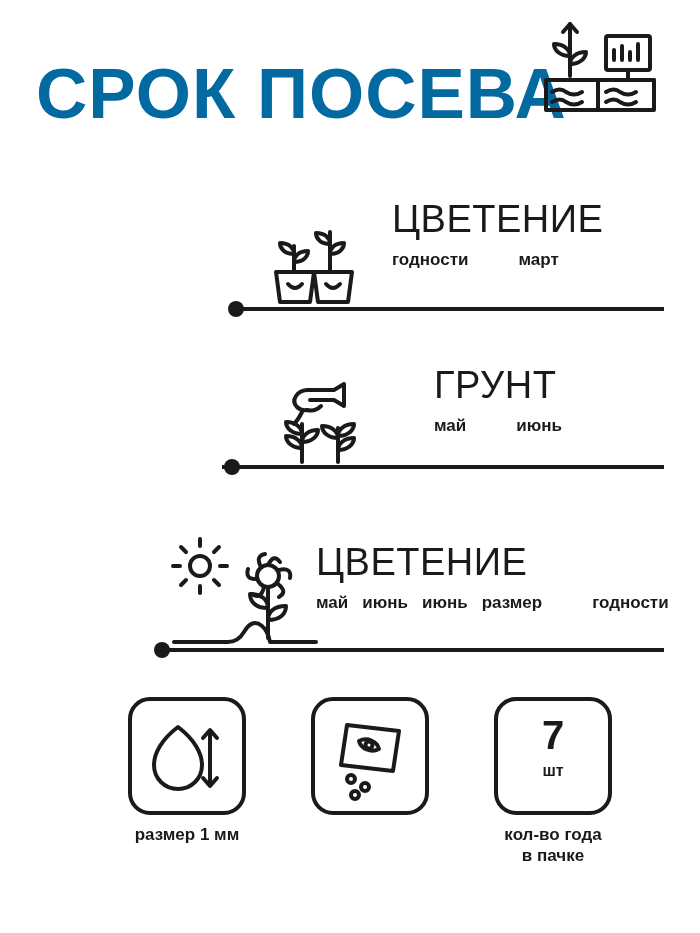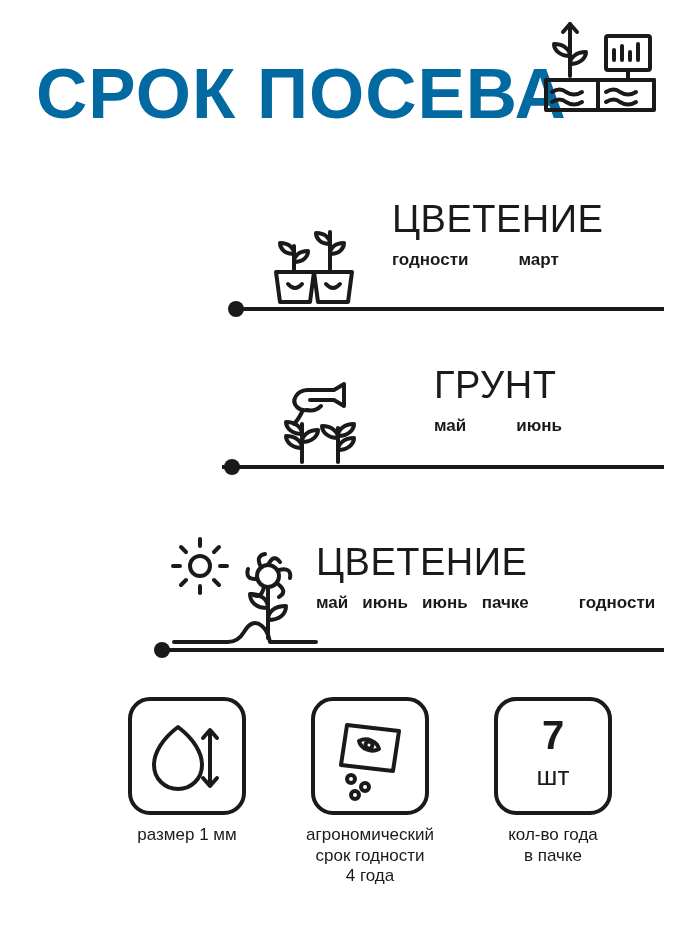--- a/index.html
+++ b/index.html
@@ -95,41 +95,41 @@
     border: 4px solid #1a1a1a;
     border-radius: 22px;
     box-sizing: border-box;
     margin: 0 auto;
     position: relative;
     background: #fff;
   }
   .card-caption {
     margin-top: 10px;
     font-size: 17px;
-    font-weight: 400;
+    font-weight: 700;
     line-height: 1.22;
     color: #1a1a1a;
     white-space: pre-line;
   }
   .count-num {
     position: absolute;
     top: 14px;
     left: 0;
     right: 0;
     font-size: 40px;
     font-weight: 700;
     line-height: 1;
   }
   .count-unit {
     position: absolute;
     top: 62px;
     left: 0;
     right: 0;
-    font-size: 26px;
-    font-weight: 400;
+    font-size: 16px;
+    font-weight: 700;
     line-height: 1;
   }
   svg { display: block; }
 </style>
 </head>
 <body>
 
 <div class="header">
   <div class="title">СРОК ПОСЕВА</div>
 
@@ -213,21 +213,21 @@
     <path d="M66 88 C76 88 82 82 82 76 C72 76 66 82 66 88 Z"></path>
     <path d="M66 74 C76 74 82 68 82 62 C72 62 66 68 66 74 Z"></path>
   </svg>
 </div>
 <div class="rule" style="left:222px; top:465px; width:442px;"></div>
 <div class="rule-dot" style="left:224px; top:459px;"></div>
 
 <div class="stage" style="left:316px; top:543px;">
   <div class="stage-title">ЦВЕТЕНИЕ</div>
   <div class="stage-months">
-    <span>май</span><span>июнь</span><span>июнь</span><span>пачке</span><span>годности</span>
+    <span>май</span><span>июнь</span><span>июнь</span><span>размер</span><span>годности</span>
   </div>
 </div>
 <div class="stage-icon" style="left:168px; top:534px;">
   <svg width="150" height="120" viewBox="0 0 150 120" fill="none" stroke="#1a1a1a" stroke-width="4" stroke-linecap="round" stroke-linejoin="round">
 
     <circle cx="32" cy="32" r="10"></circle>
     <path d="M32 12 V5 M32 59 V52 M12 32 H5 M59 32 H52 M18 18 L13 13 M46 46 L51 51 M46 18 L51 13 M18 46 L13 51"></path>
 
     <circle cx="100" cy="42" r="11"></circle>
     <path d="M100 31 q6 -12 12 -3 M111 36 q13 -3 11 8 M110 50 q10 8 1 13 M96 53 q-3 13 -12 7 M89 45 q-12 1 -9 -10 M93 33 q-6 -11 4 -13"></path>
@@ -264,23 +264,20 @@
         <svg width="110" height="110" viewBox="0 0 110 110" fill="none" stroke="#1a1a1a" stroke-width="4" stroke-linecap="round" stroke-linejoin="round">
           <path d="M32 24 L84 30 L78 70 L26 64 Z"></path>
           <path d="M44 40 C52 36 62 40 64 48 C56 52 46 48 44 40 Z"></path>
           <circle cx="54" cy="44" r="3.5"></circle>
           <circle cx="36" cy="78" r="4"></circle>
           <circle cx="50" cy="86" r="4"></circle>
           <circle cx="40" cy="94" r="4"></circle>
         </svg>
       </div>
     </div>
-    <div class="card-caption">агрономический
-срок годности
-4 года</div>
   </div>
 
   <div class="card-col" style="left:468px; top:0; width:170px;">
     <div class="card-box">
       <div class="count-num">7</div>
       <div class="count-unit">шт</div>
     </div>
     <div class="card-caption">кол-во года
 в пачке</div>
   </div>

